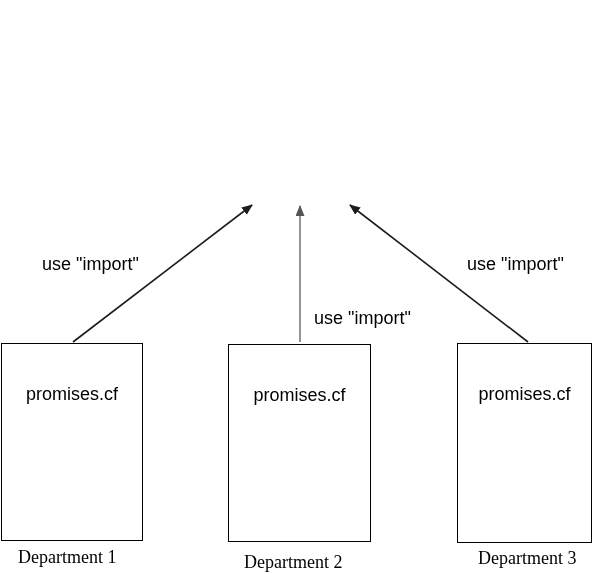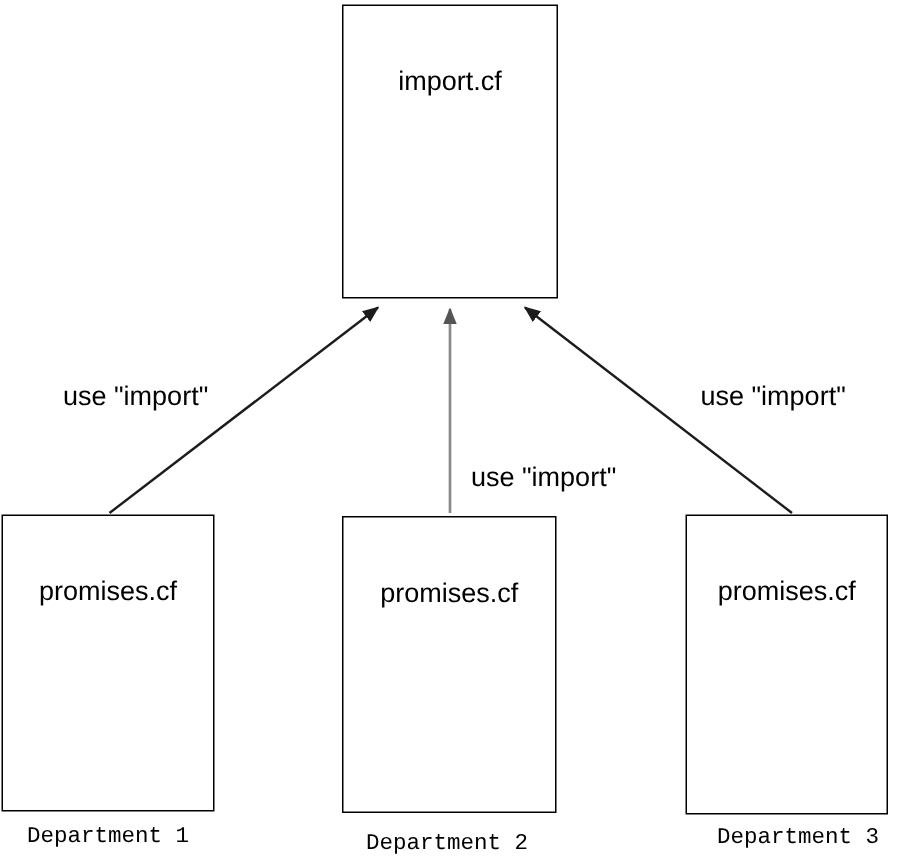--- a/index.html
+++ b/index.html
@@ -70,22 +70,22 @@
     font-size: 18px;
     line-height: 19px;
     color: #000000;
     white-space: nowrap;
   }
   .edge-label-1 { left: 42px;  top: 255px; }
   .edge-label-2 { left: 314px; top: 309px; }
   .edge-label-3 { left: 467px; top: 255px; }
   .caption {
     position: absolute;
-    font-family: Liberation Mono, monospace;
-    font-size: 15px;
+    font-family: Liberation Serif, serif;
+    font-size: 18px;
     line-height: 19px;
     color: #000000;
     white-space: nowrap;
   }
   .caption-1 { left: 18px;  top: 548px; }
   .caption-2 { left: 244px; top: 553px; }
   .caption-3 { left: 478px; top: 549px; text-align: right; }
 </style>
 </head>
 <body>
@@ -102,23 +102,20 @@
       </marker>
     </defs>
 
     <line x1="73" y1="342" x2="252" y2="205" stroke-width="1.6" marker-end="url(#arrow-dark)" stroke="#1c1c1c"></line>
 
     <line x1="300" y1="342" x2="300" y2="206" stroke-width="1.8" marker-end="url(#arrow-gray)" stroke="#8a8a8a"></line>
 
     <line x1="528" y1="342" x2="350" y2="205" stroke-width="1.6" marker-end="url(#arrow-dark)" stroke="#1c1c1c"></line>
   </svg>
 
-  <div class="box box-import">
-    <div class="box-label">import.cf</div>
-  </div>
 
   <div class="box box-dept1">
     <div class="box-label">promises.cf</div>
   </div>
 
   <div class="box box-dept2">
     <div class="box-label">promises.cf</div>
   </div>
 
   <div class="box box-dept3">

